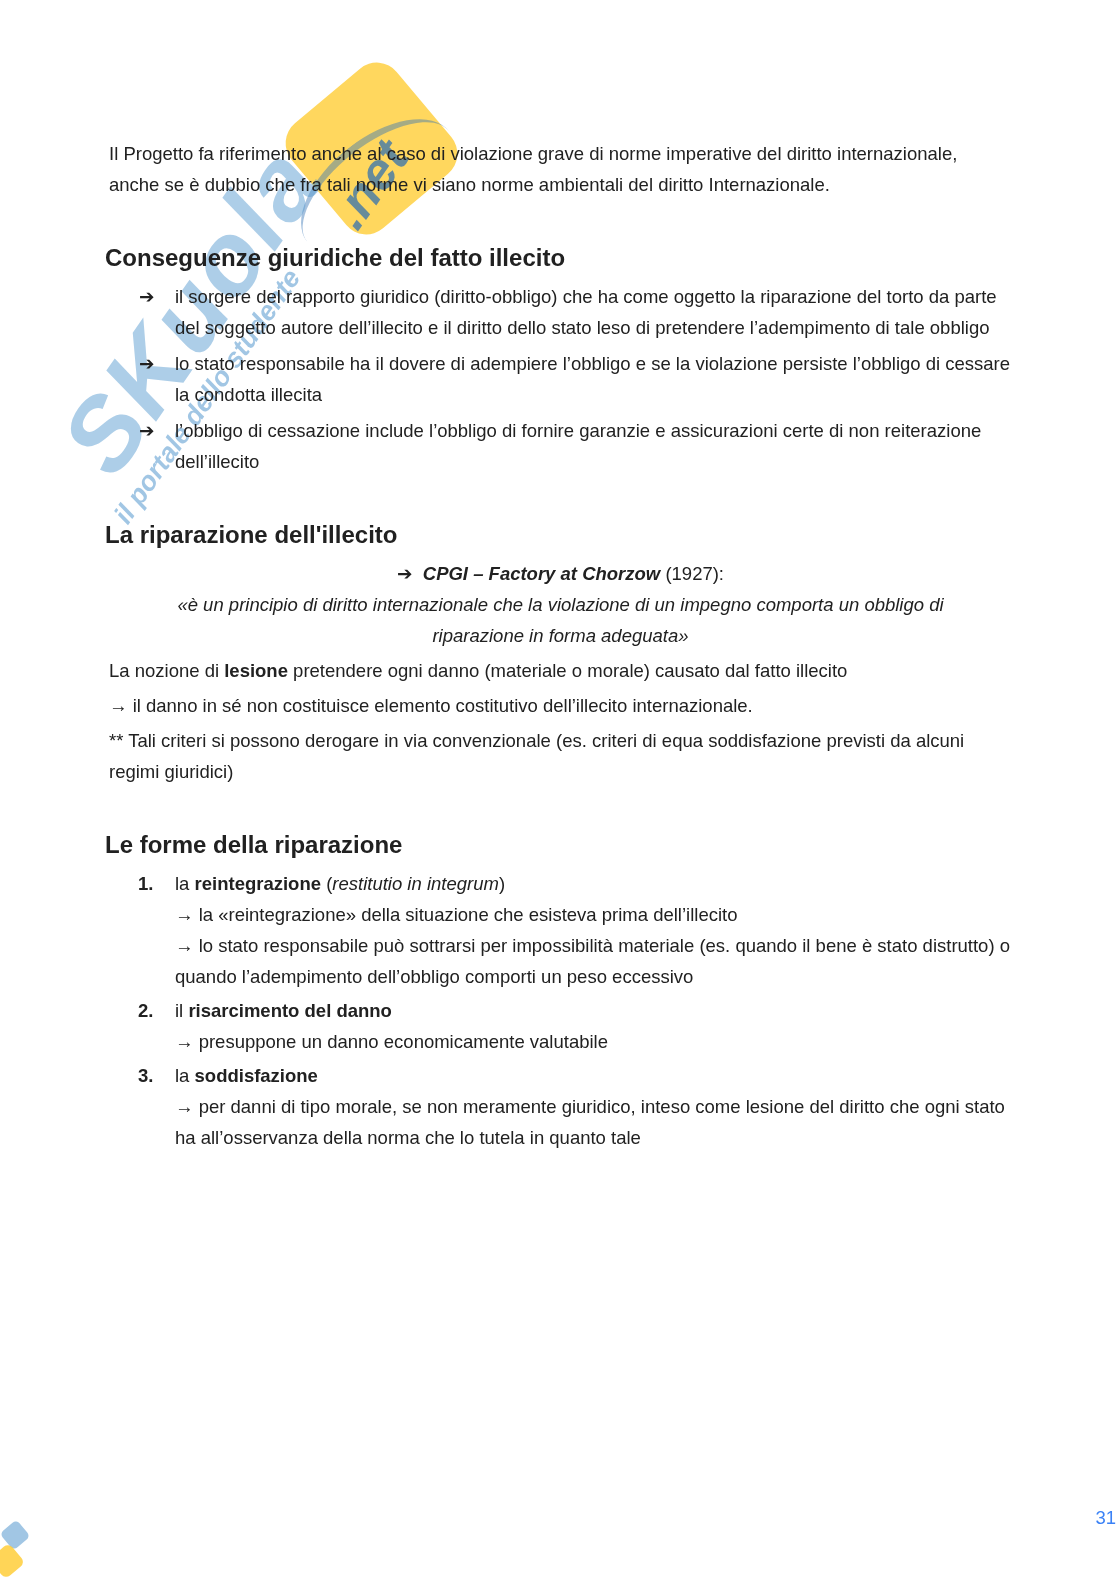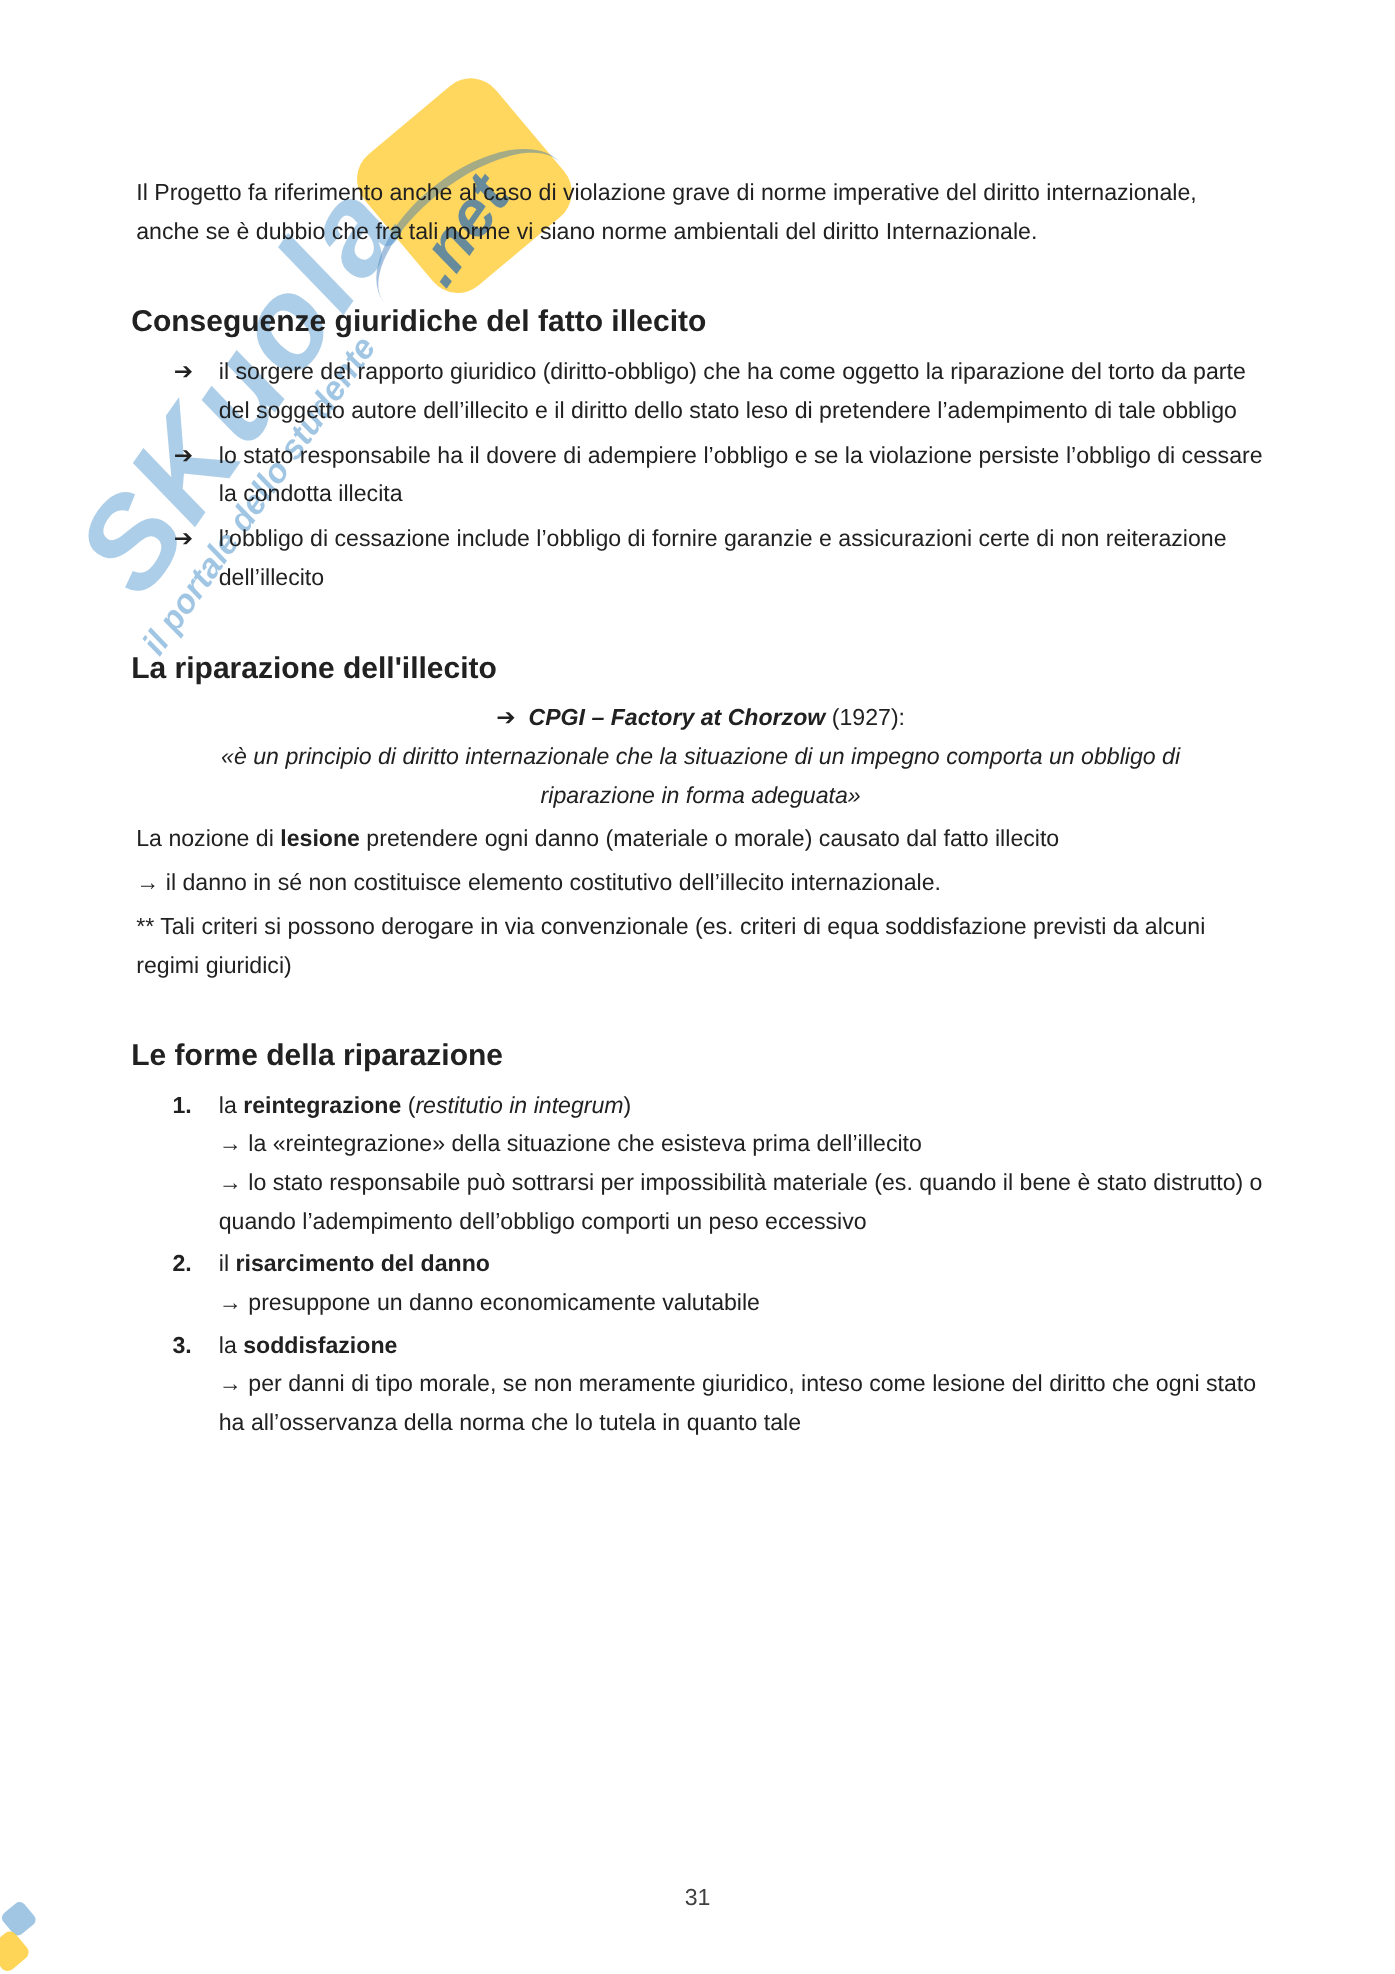--- a/index.html
+++ b/index.html
@@ -73,21 +73,21 @@
   .case-line { text-align:center; margin:4px 0 0 0; }
   .case-line b { font-weight:700;font-style:italic; }
   .quote { text-align:center; font-style:italic; margin:0 auto; max-width:800px; }
   .num-item { position:relative; padding-left:70px; margin:3px 0 0 0; }
   .num-item .num { position:absolute; left:33px; top:0; font-weight:700; }
   .sub { margin:0; padding-left:70px; }
   b { font-weight:700; }
   i { font-style:italic; }
   .page-number {
     position:absolute; left:0; bottom:50px; width:100%;
-    text-align:center; font-size:18.5px; color:#404040; z-index:1;
+    text-align:right; font-size:18.5px; color:#3b82f6; z-index:1;
   }
 </style>
 </head>
 <body>
 
 <div class="page">
 
   <div class="watermark">
     <div class="wm-diamond"></div>
     <div class="wm-swoosh"></div>
@@ -117,21 +117,21 @@
     <div class="bullet">
       <span class="marker">➔</span>
       <span>l’obbligo di cessazione include l’obbligo di fornire garanzie e assicurazioni certe di non reiterazione dell’illecito</span>
     </div>
 
     <h3 class="heading">La riparazione dell'illecito</h3>
 
     <p class="case-line"><span>➔</span>&nbsp;
       <b>CPGI – Factory at Chorzow</b><span> (1927):</span></p>
 
-    <p class="quote">«è un principio di diritto internazionale che la situazione di un impegno comporta un obbligo di riparazione in forma adeguata»</p>
+    <p class="quote">«è un principio di diritto internazionale che la violazione di un impegno comporta un obbligo di riparazione in forma adeguata»</p>
 
 
     <p class="para"><span>La nozione di </span><b>lesione</b><span> pretendere ogni danno (materiale o morale) causato dal fatto illecito</span></p>
 
     <p class="para">→ il danno in sé non costituisce elemento costitutivo dell’illecito internazionale.</p>
 
     <p class="para">** Tali criteri si possono derogare in via convenzionale (es. criteri di equa soddisfazione previsti da alcuni regimi giuridici)</p>
 
     <h3 class="heading">Le forme della riparazione</h3>
 

